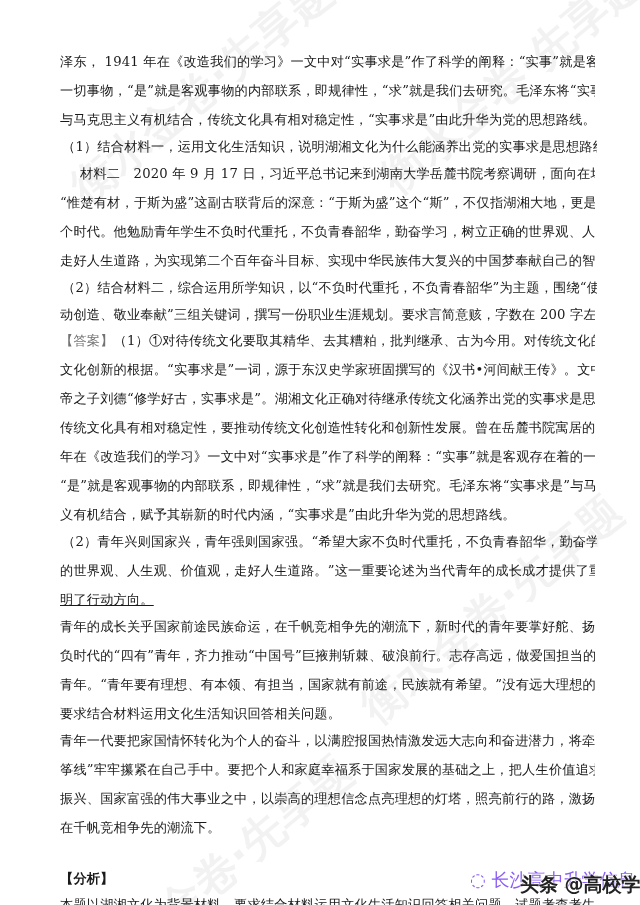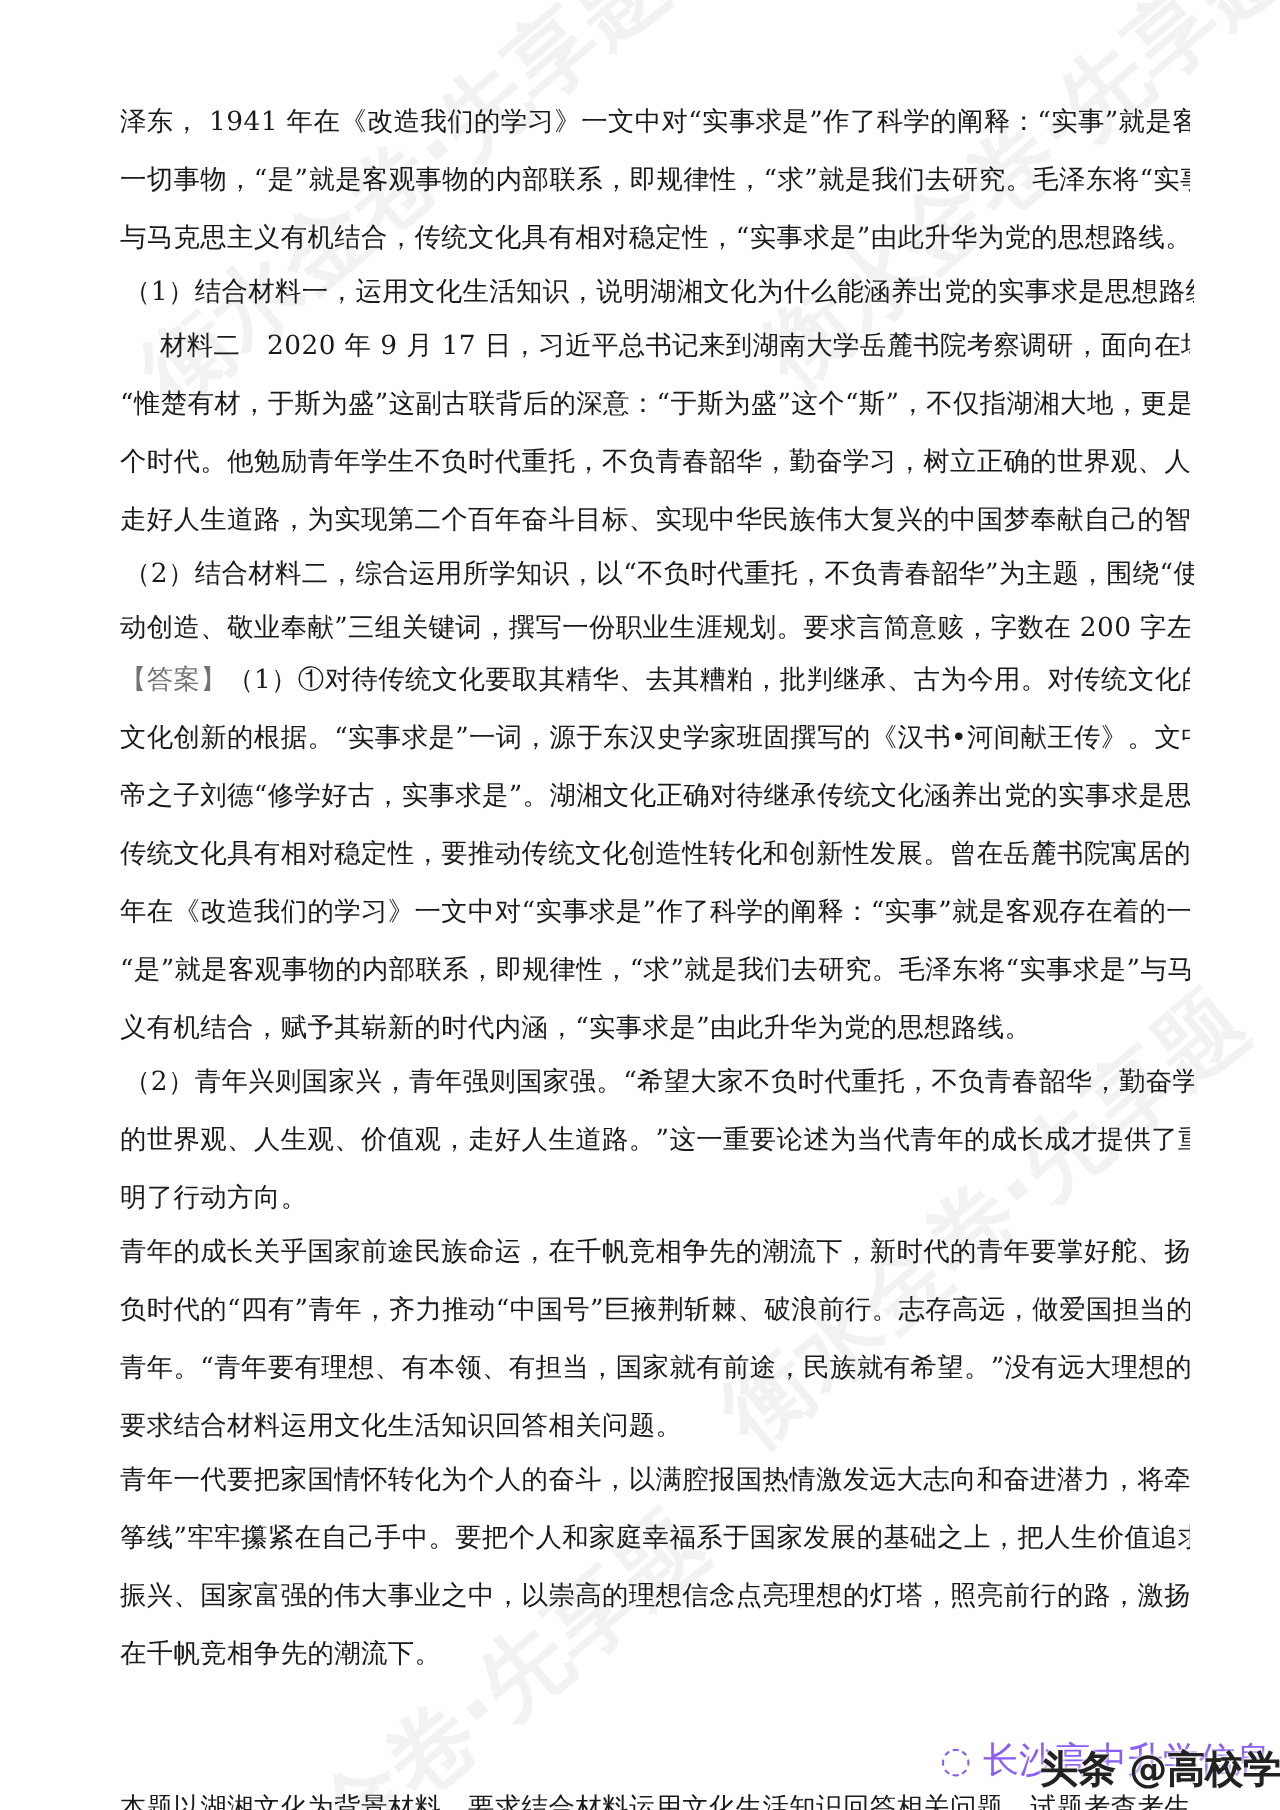--- a/index.html
+++ b/index.html
@@ -58,27 +58,28 @@
   </div>
   <div class="line" style="top:360px;">文化创新的根据。“实事求是”一词，源于东汉史学家班固撰写的《汉书•河间献王传》。文中称赞西汉景</div>
   <div class="line" style="top:389px;">帝之子刘德“修学好古，实事求是”。湖湘文化正确对待继承传统文化涵养出党的实事求是思想路线。②</div>
   <div class="line" style="top:418px;">传统文化具有相对稳定性，要推动传统文化创造性转化和创新性发展。曾在岳麓书院寓居的毛泽东， 1941</div>
   <div class="line" style="top:447px;">年在《改造我们的学习》一文中对“实事求是”作了科学的阐释：“实事”就是客观存在着的一切事物，</div>
   <div class="line" style="top:476px;">“是”就是客观事物的内部联系，即规律性，“求”就是我们去研究。毛泽东将“实事求是”与马克思主</div>
   <div class="line" style="top:505px;">义有机结合，赋予其崭新的时代内涵，“实事求是”由此升华为党的思想路线。</div>
 
   <div class="line" style="top:532px; left:62px;">（2）青年兴则国家兴，青年强则国家强。“希望大家不负时代重托，不负青春韶华，勤奋学习，树立正确</div>
   <div class="line" style="top:561px;">的世界观、人生观、价值观，走好人生道路。”这一重要论述为当代青年的成长成才提供了重要遵循、指</div>
-  <div class="line" style="top:590px;">明了行动方向。</div>
+  <div class="line" style="top:590px;text-decoration:underline;">明了行动方向。</div>
   <div class="line" style="top:617px;">青年的成长关乎国家前途民族命运，在千帆竞相争先的潮流下，新时代的青年要掌好舵、扬起帆，争做不</div>
   <div class="line" style="top:646px;">负时代的“四有”青年，齐力推动“中国号”巨掖荆斩棘、破浪前行。志存高远，做爱国担当的“有志”</div>
   <div class="line" style="top:675px;">青年。“青年要有理想、有本领、有担当，国家就有前途，民族就有希望。”没有远大理想的激励和引领，</div>
   <div class="line" style="top:704px;">要求结合材料运用文化生活知识回答相关问题。</div>
   <div class="line" style="top:731px;">青年一代要把家国情怀转化为个人的奋斗，以满腔报国热情激发远大志向和奋进潜力，将牵引梦想的“风</div>
   <div class="line" style="top:760px;">筝线”牢牢攥紧在自己手中。要把个人和家庭幸福系于国家发展的基础之上，把人生价值追求融入到民族</div>
   <div class="line" style="top:789px;">振兴、国家富强的伟大事业之中，以崇高的理想信念点亮理想的灯塔，照亮前行的路，激扬青春蓬勃之力，</div>
   <div class="line" style="top:818px;">在千帆竞相争先的潮流下。</div>
 
+  <div class="line bold" style="top:869px;">【分析】</div>
   <div class="line" style="top:895px;">本题以湖湘文化为背景材料，要求结合材料运用文化生活知识回答相关问题，试题考查考生调动和运用对</div>
 
   <div class="footer-logo"><span>◌</span> <span>长沙高中升学信息</span></div>
   <div class="footer-brand">头条 @高校学姐</div>
 </div>
 
 </body></html>

